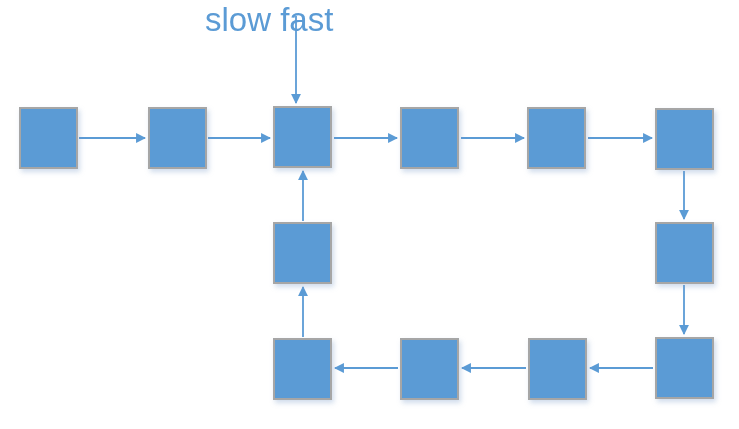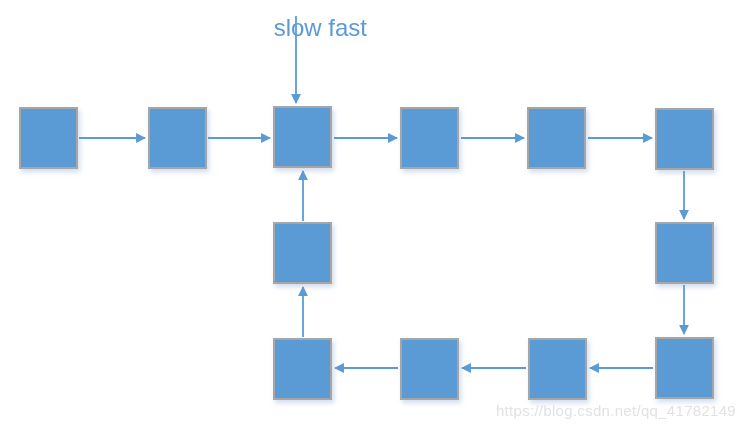--- a/index.html
+++ b/index.html
@@ -32,24 +32,24 @@
   .node {
     position: absolute;
     box-sizing: border-box;
     background: var(--node-fill);
     border: 2px solid var(--node-border);
     box-shadow: 2px 3px 5px rgba(120, 155, 200, 0.35);
   }
   .pointer-label {
     position: absolute;
     left: 205px;
-    top: 8px;
+    top: 0px;
     width: 162px;
-    text-align: right;
-    font-size: 24px;
+    text-align: left;
+    font-size: 33px;
     line-height: 40px;
     color: var(--pointer-label);
     white-space: nowrap;
   }
   .watermark {
     position: absolute;
     right: 3px;
     top: 401px;
     font-size: 15px;
     line-height: 20px;
@@ -94,14 +94,13 @@
       <div class="node" style="left: 655px; top: 222px; width: 59px; height: 62px;"></div>
       <div class="node" style="left: 655px; top: 337px; width: 59px; height: 62px;"></div>
       <div class="node" style="left: 528px; top: 338px; width: 59px; height: 62px;"></div>
       <div class="node" style="left: 400px; top: 338px; width: 59px; height: 62px;"></div>
       <div class="node" style="left: 273px; top: 338px; width: 59px; height: 62px;"></div>
       <div class="node" style="left: 273px; top: 222px; width: 59px; height: 62px;"></div>
     </div>
 
   <div class="pointer-label">slow fast</div>
 
-  <div class="watermark">https://blog.csdn.net/qq_41782149</div>
 </div>
 
 </body></html>

